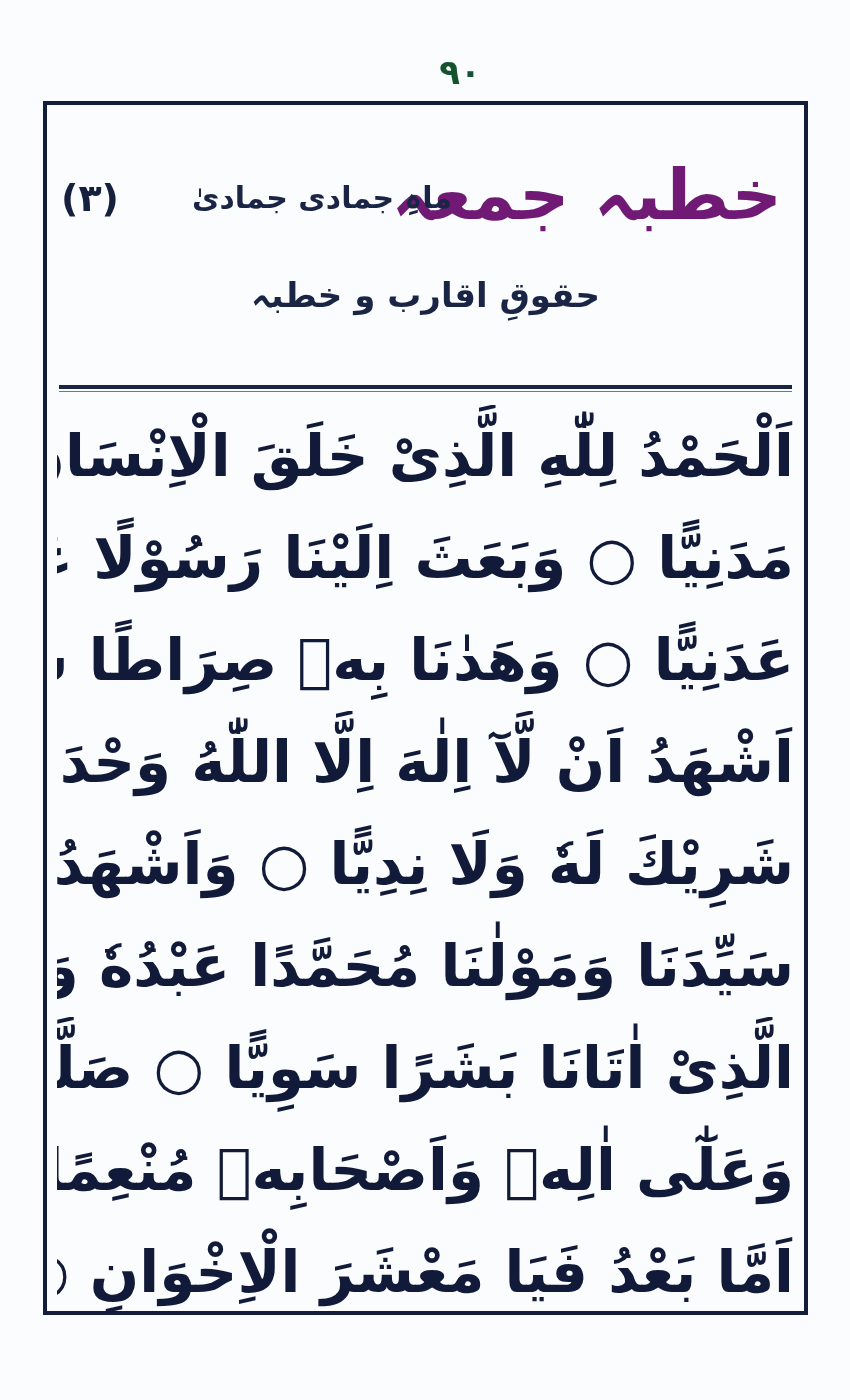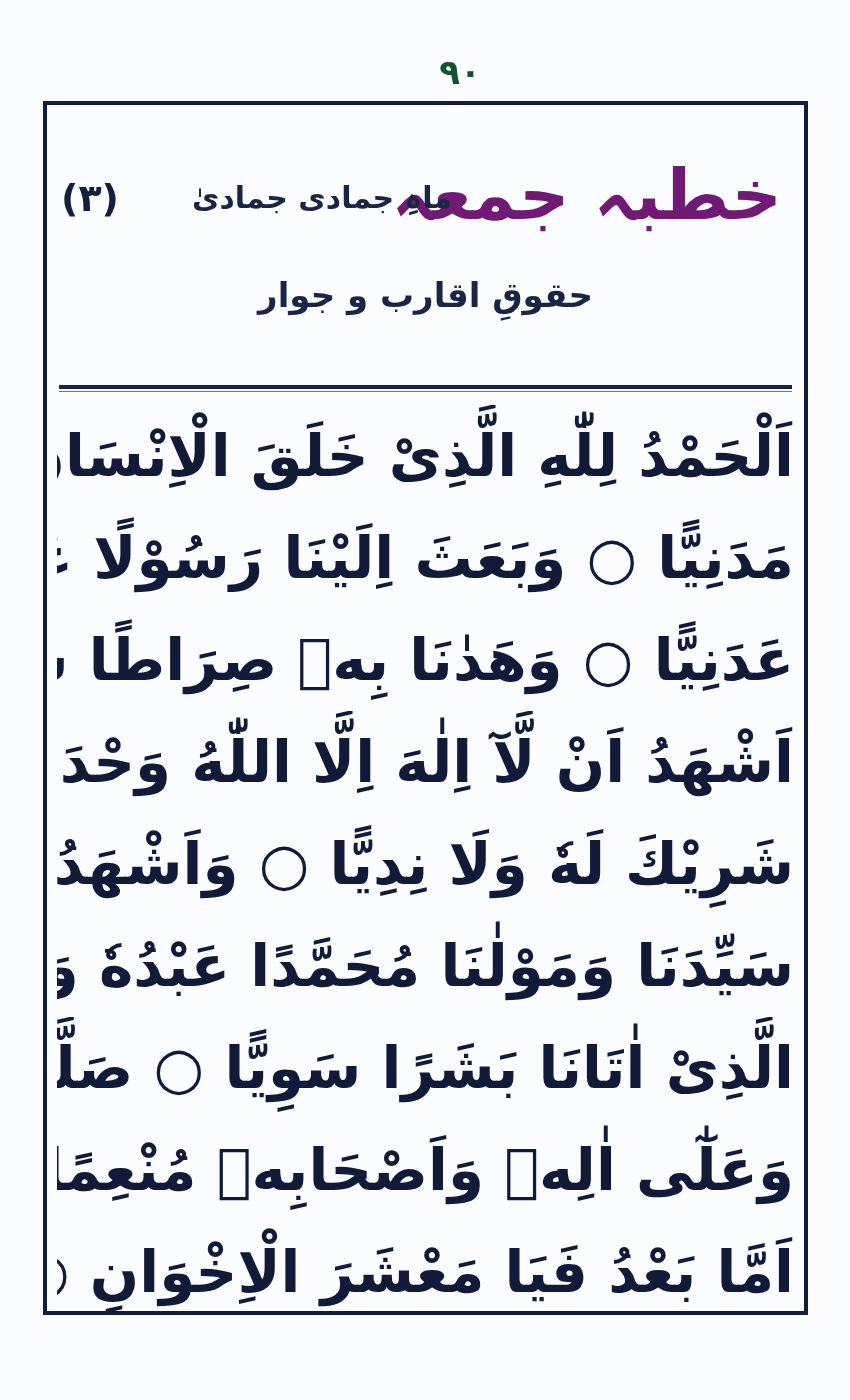--- a/index.html
+++ b/index.html
@@ -120,21 +120,21 @@
 <div class="page-number">۹۰</div>
 
 <div class="frame">
 
   <div class="header-row">
     <span class="title-main">خطبہ جمعہ</span>
     <span class="title-month">ماہِ جمادی جمادیٰ</span>
     <span class="title-number">(۳)</span>
   </div>
 
-  <div class="subtitle">حقوقِ اقارب و جوار</div>
+  <div class="subtitle">حقوقِ اقارب و خطبہ</div>
 
   <div class="separator"></div>
 
   <div class="body-text">
     <div class="line">اَلْحَمْدُ لِلّٰهِ الَّذِیْ خَلَقَ الْاِنْسَانَ بِطَبْعِهٖ</div>
     <div class="line">مَدَنِیًّا ○ وَبَعَثَ اِلَیْنَا رَسُوْلًا عَرَبِیًّا</div>
     <div class="line">عَدَنِیًّا ○ وَهَدٰنَا بِهٖ صِرَاطًا سَوِیًّا ○</div>
     <div class="line">اَشْهَدُ اَنْ لَّآ اِلٰهَ اِلَّا اللّٰهُ وَحْدَهٗ لَا</div>
     <div class="line">شَرِیْكَ لَهٗ وَلَا نِدِیًّا ○ وَاَشْهَدُ اَنَّ</div>
     <div class="line">سَیِّدَنَا وَمَوْلٰنَا مُحَمَّدًا عَبْدُهٗ وَرَسُوْلُهٗ</div>

